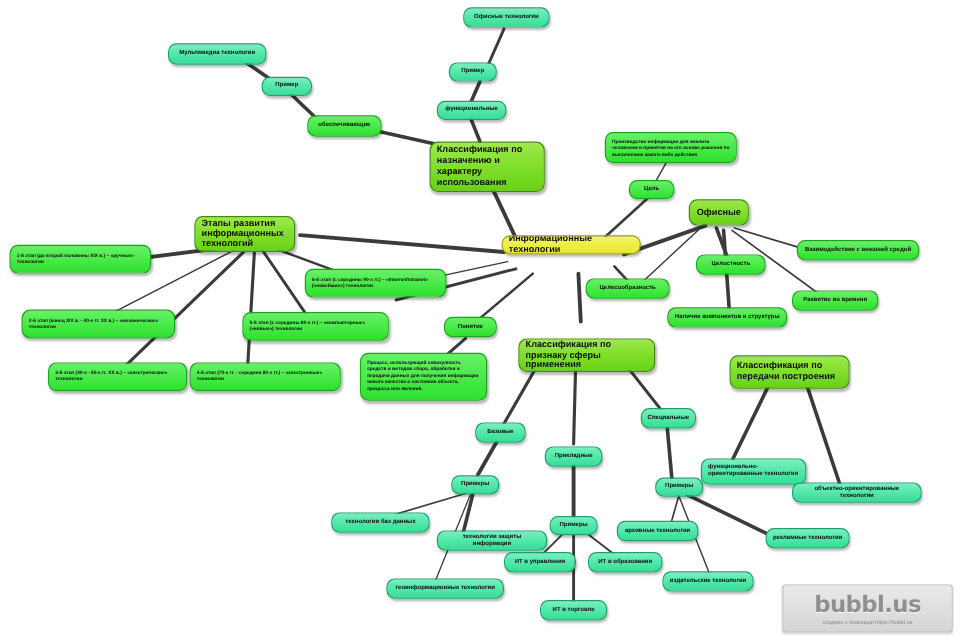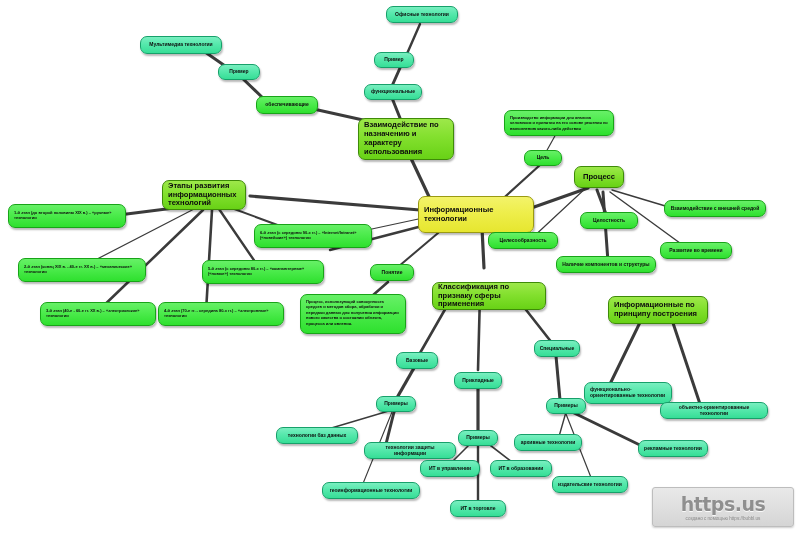--- a/index.html
+++ b/index.html
@@ -150,21 +150,21 @@
       <line x1="556" y1="356" x2="560" y2="400" stroke-width="3.0"></line>
       <line x1="566" y1="412" x2="558" y2="440" stroke-width="1.4"></line>
       <line x1="566" y1="414" x2="592" y2="480" stroke-width="1.2"></line>
       <line x1="572" y1="412" x2="646" y2="448" stroke-width="3.0"></line>
 
       <line x1="648" y1="306" x2="610" y2="384" stroke-width="3.0"></line>
       <line x1="668" y1="308" x2="700" y2="404" stroke-width="3.0"></line>
     </g>
   </svg>
 
-  <div class="node c-yellow t-mid" style="left:418px;top:196px;width:116px;height:37px;">
+  <div class="node c-yellow t-mid" style="left:418px;top:196px;width:116px;height:16px;">
     <span>Информационные технологии</span>
   </div>
 
   <div class="node c-green t-mid" style="left:162px;top:180px;width:84px;height:30px;">
     <span>Этапы развития информационных технологий</span>
   </div>
   <div class="node c-green-lite t-tiny" style="left:8px;top:204px;width:118px;height:24px;">
     <span>1-й этап (до второй половины XIX в.) – «ручные» технологии</span>
   </div>
   <div class="node c-green-lite t-tiny" style="left:18px;top:258px;width:128px;height:24px;">
@@ -177,21 +177,21 @@
     <span>4-й этап (70-е гг. - середина 80-х гг.) – «электронные» технологии</span>
   </div>
   <div class="node c-green-lite t-tiny" style="left:202px;top:260px;width:122px;height:24px;">
     <span>5-й этап (с середины 80-х гг.) – «компьютерные» («новые») технологии</span>
   </div>
   <div class="node c-green-lite t-tiny" style="left:254px;top:224px;width:118px;height:24px;">
     <span>6-й этап (с середины 90-х гг.) – «Internet/Intranet» («новейшие») технологии</span>
   </div>
 
   <div class="node c-green t-mid" style="left:358px;top:118px;width:96px;height:42px;">
-    <span>Взаимодействие по назначению и характеру использования</span>
+    <span>Классификация по назначению и характеру использования</span>
   </div>
   <div class="node c-green-lite t-small align-center" style="left:256px;top:96px;width:62px;height:18px;">
     <span>обеспечивающие</span>
   </div>
   <div class="node c-mint t-small align-center" style="left:218px;top:64px;width:42px;height:16px;">
     <span>Пример</span>
   </div>
   <div class="node c-mint t-small align-center" style="left:140px;top:36px;width:82px;height:18px;">
     <span>Мультимедиа технологии</span>
   </div>
@@ -206,21 +206,21 @@
   </div>
 
   <div class="node c-green-lite t-small align-center" style="left:524px;top:150px;width:38px;height:16px;">
     <span>Цель</span>
   </div>
   <div class="node c-green-lite t-body align-top" style="left:504px;top:110px;width:110px;height:26px;">
     <span>Производство информации для анализа человеком и принятия на его основе решения по выполнению какого-либо действия</span>
   </div>
 
   <div class="node c-green t-mid align-center" style="left:574px;top:166px;width:50px;height:22px;">
-    <span>Процесс</span>
+    <span>Офисные</span>
   </div>
   <div class="node c-green-lite t-small align-center" style="left:488px;top:232px;width:70px;height:17px;">
     <span>Целесообразность</span>
   </div>
   <div class="node c-green-lite t-small align-center" style="left:580px;top:212px;width:58px;height:17px;">
     <span>Целостность</span>
   </div>
   <div class="node c-green-lite t-small align-center" style="left:556px;top:256px;width:100px;height:17px;">
     <span>Наличие компонентов и структуры</span>
   </div>
@@ -284,27 +284,27 @@
     <span>архивные технологии</span>
   </div>
   <div class="node c-mint t-small align-center" style="left:552px;top:476px;width:76px;height:17px;">
     <span>издательские технологии</span>
   </div>
   <div class="node c-mint t-small align-center" style="left:638px;top:440px;width:70px;height:17px;">
     <span>рекламные технологии</span>
   </div>
 
   <div class="node c-green t-mid" style="left:608px;top:296px;width:100px;height:28px;">
-    <span>Информационные по принципу построения</span>
+    <span>Классификация по передачи построения</span>
   </div>
   <div class="node c-mint t-small align-top" style="left:584px;top:382px;width:88px;height:22px;">
     <span>функционально-ориентированные технологии</span>
   </div>
   <div class="node c-mint t-small align-center" style="left:660px;top:402px;width:108px;height:17px;">
     <span>объектно-ориентированные технологии</span>
   </div>
 
   <div id="watermark">
-    <div class="wm-main">https.us</div>
+    <div class="wm-main">bubbl.us</div>
     <div class="wm-sub">создано с помощью https://bubbl.us</div>
   </div>
 
 </div>
 
 </body></html>

